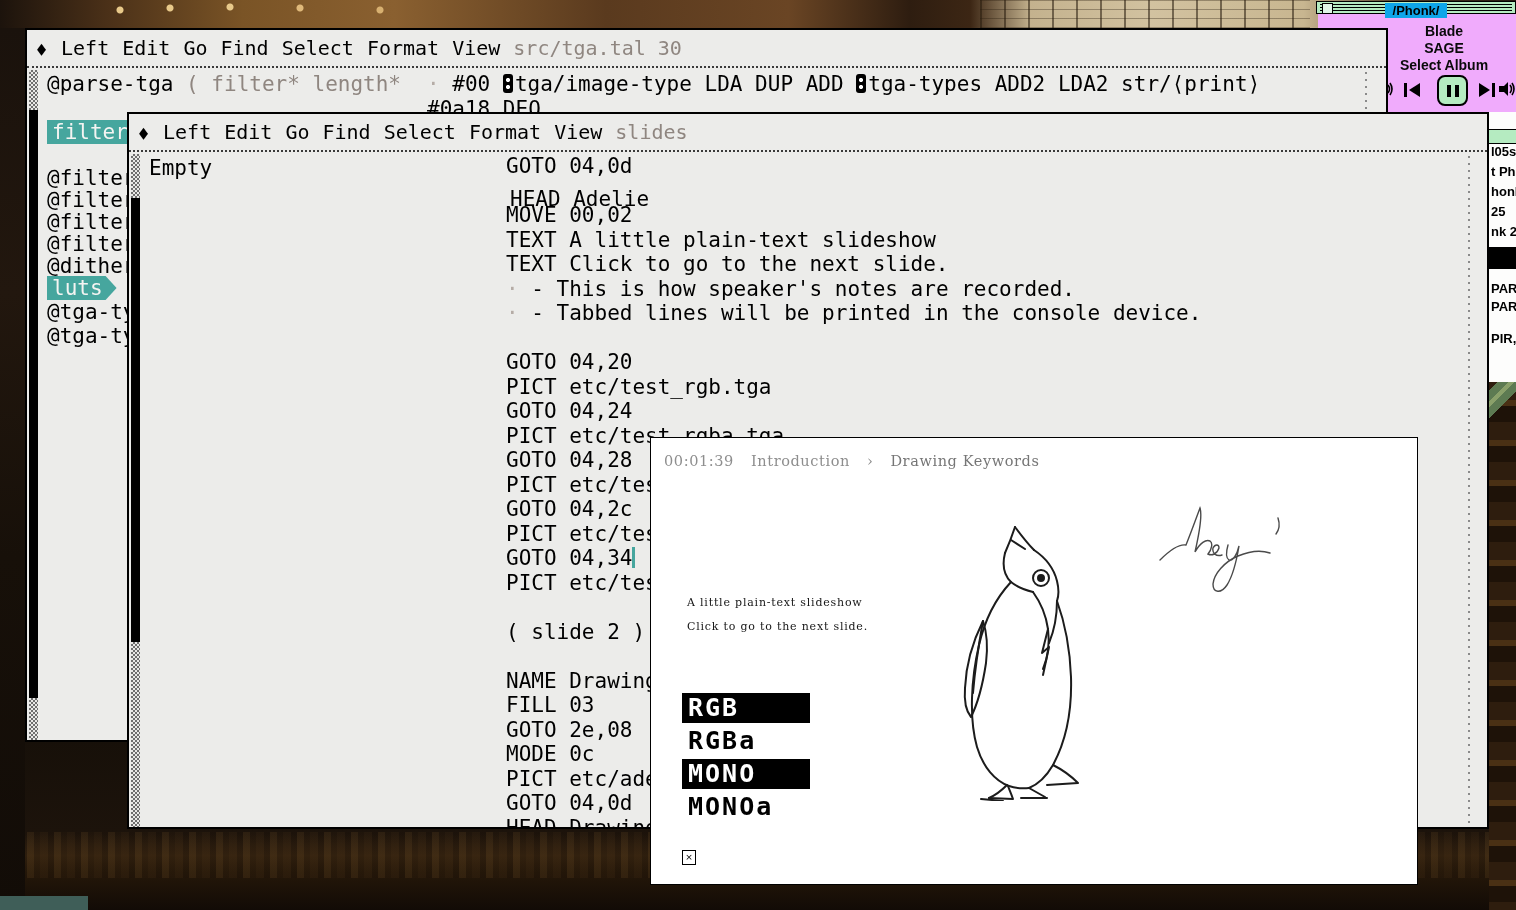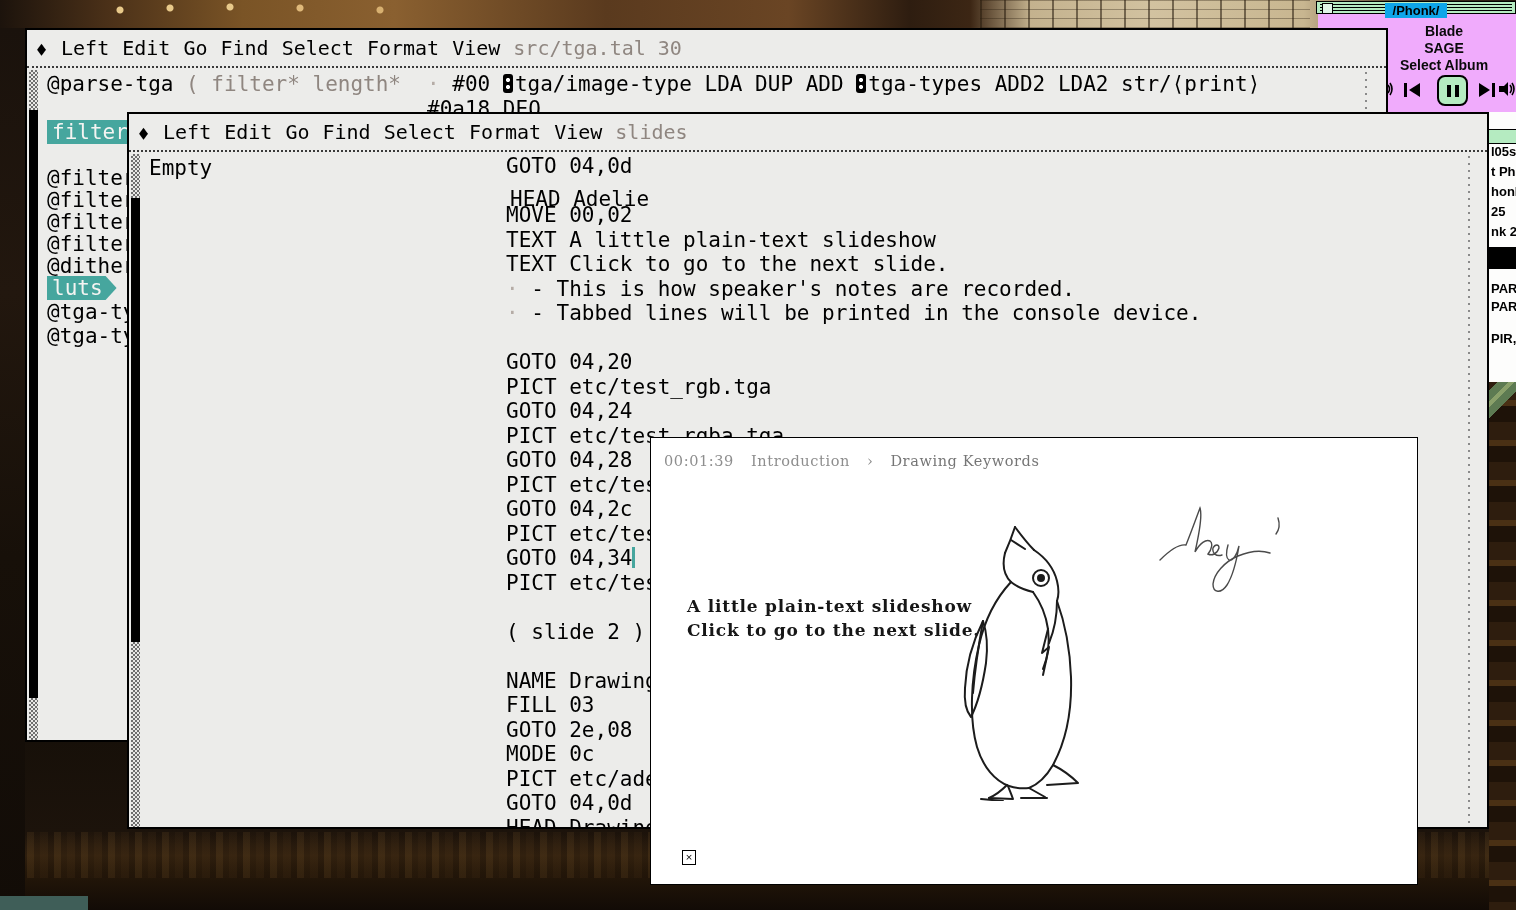--- a/index.html
+++ b/index.html
@@ -60,21 +60,21 @@
   .tag{display:inline-block;background:#46a69e;color:#f4f4f2;padding:0 14px 0 5px;
        clip-path:polygon(0 0,calc(100% - 11px) 0,100% 50%,calc(100% - 11px) 100%,0 100%);}
   .side-item{position:absolute;left:20px;height:24px;line-height:24px;font-size:21px;white-space:pre;color:#000;}
 
   
   #presentation{left:650px;top:437px;width:768px;height:448px;background:#ffffff;border:1px solid #000;
     box-sizing:border-box;font-family:"DejaVu Serif",serif;}
   #pres-header{left:13px;top:15px;display:flex;gap:17px;font-size:14.5px;letter-spacing:.6px;color:#8e8e8e;}
   #pres-header .crumb2{color:#767676;}
   #pres-title{left:36px;top:98px;font-size:39px;letter-spacing:3px;color:#0c0c0c;}
-  .pres-body{left:36px;font-size:17px;letter-spacing:.8px;color:#161616;font-weight:bold;}
+  .pres-body{left:36px;font-size:11px;letter-spacing:.8px;color:#161616;}
   .kw-row{height:30px;line-height:30px;margin-bottom:3px;font-family:"DejaVu Sans Mono",monospace;
           font-weight:bold;font-size:25px;letter-spacing:2px;padding-left:6px;width:122px;}
   .kw-selected{background:#000;color:#fff;}
   .kw-plain{color:#000;}
   #pres-close{left:31px;top:412px;width:12px;height:13px;border:1px solid #000;font-size:9px;
     line-height:12px;text-align:center;font-family:"DejaVu Sans",sans-serif;color:#000;}
 
   
   #player-titlebar{left:1316px;top:1px;width:200px;height:13px;background:#b5ebc1;border:1px solid #000;box-sizing:border-box;}
   #player-stripes{left:3px;top:2px;right:3px;height:7px;
@@ -240,20 +240,26 @@
 
 <div class="abs" id="presentation" style="z-index:4;">
   <div class="abs" id="pres-header">
     <span>00:01:39</span>
     <span>Introduction</span>
     <span>›</span>
     <span class="crumb2">Drawing Keywords</span>
   </div>
   <div class="abs pres-body" style="top:158px;">A little plain-text slideshow</div>
   <div class="abs pres-body" style="top:182px;">Click to go to the next slide.</div>
+  <div class="abs" id="pres-keywords" style="left:31px;top:255px;">
+      <div class="kw-row kw-selected">RGB</div>
+      <div class="kw-row kw-plain">RGBa</div>
+      <div class="kw-row kw-selected">MONO</div>
+      <div class="kw-row kw-plain">MONOa</div>
+    </div>
 
   <svg class="abs" style="left:300px;top:85px;" width="182" height="278" viewBox="0 0 182 278">
     <g fill="none" stroke="#1c1c1c" stroke-width="2" stroke-linecap="round" stroke-linejoin="round">
       <path d="M64,4 C70,12 76,20 83,27"></path>
       <path d="M64,4 C61,13 58,21 54,30"></path>
       <path d="M60,17 L74,26"></path>
       <path d="M83,27 C95,35 103,46 106,58 C108,66 108,72 106,78"></path>
       <circle cx="90" cy="55" r="8"></circle>
       <circle cx="90" cy="55" r="3" fill="#1c1c1c"></circle>
       <path d="M54,30 C51,42 53,52 60,59 C66,64 74,67 82,69"></path>

